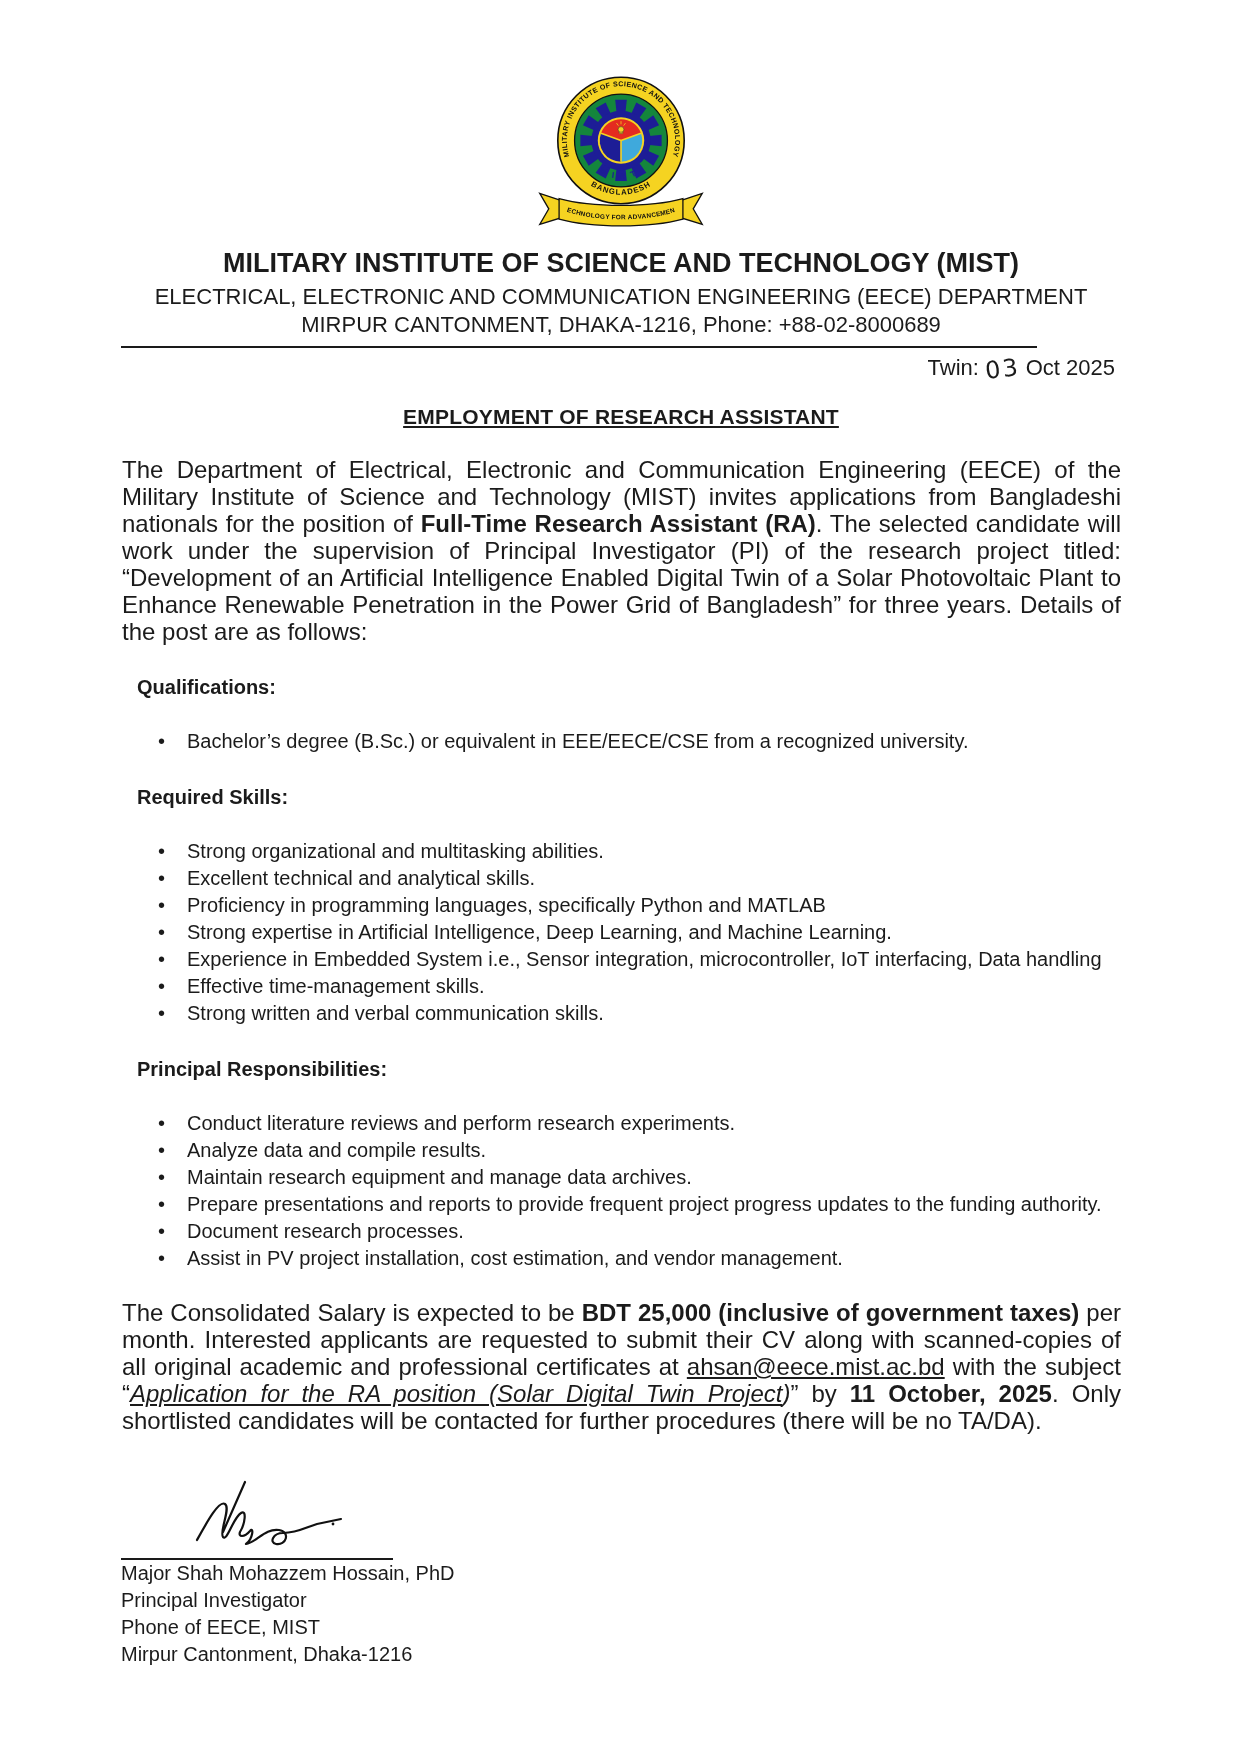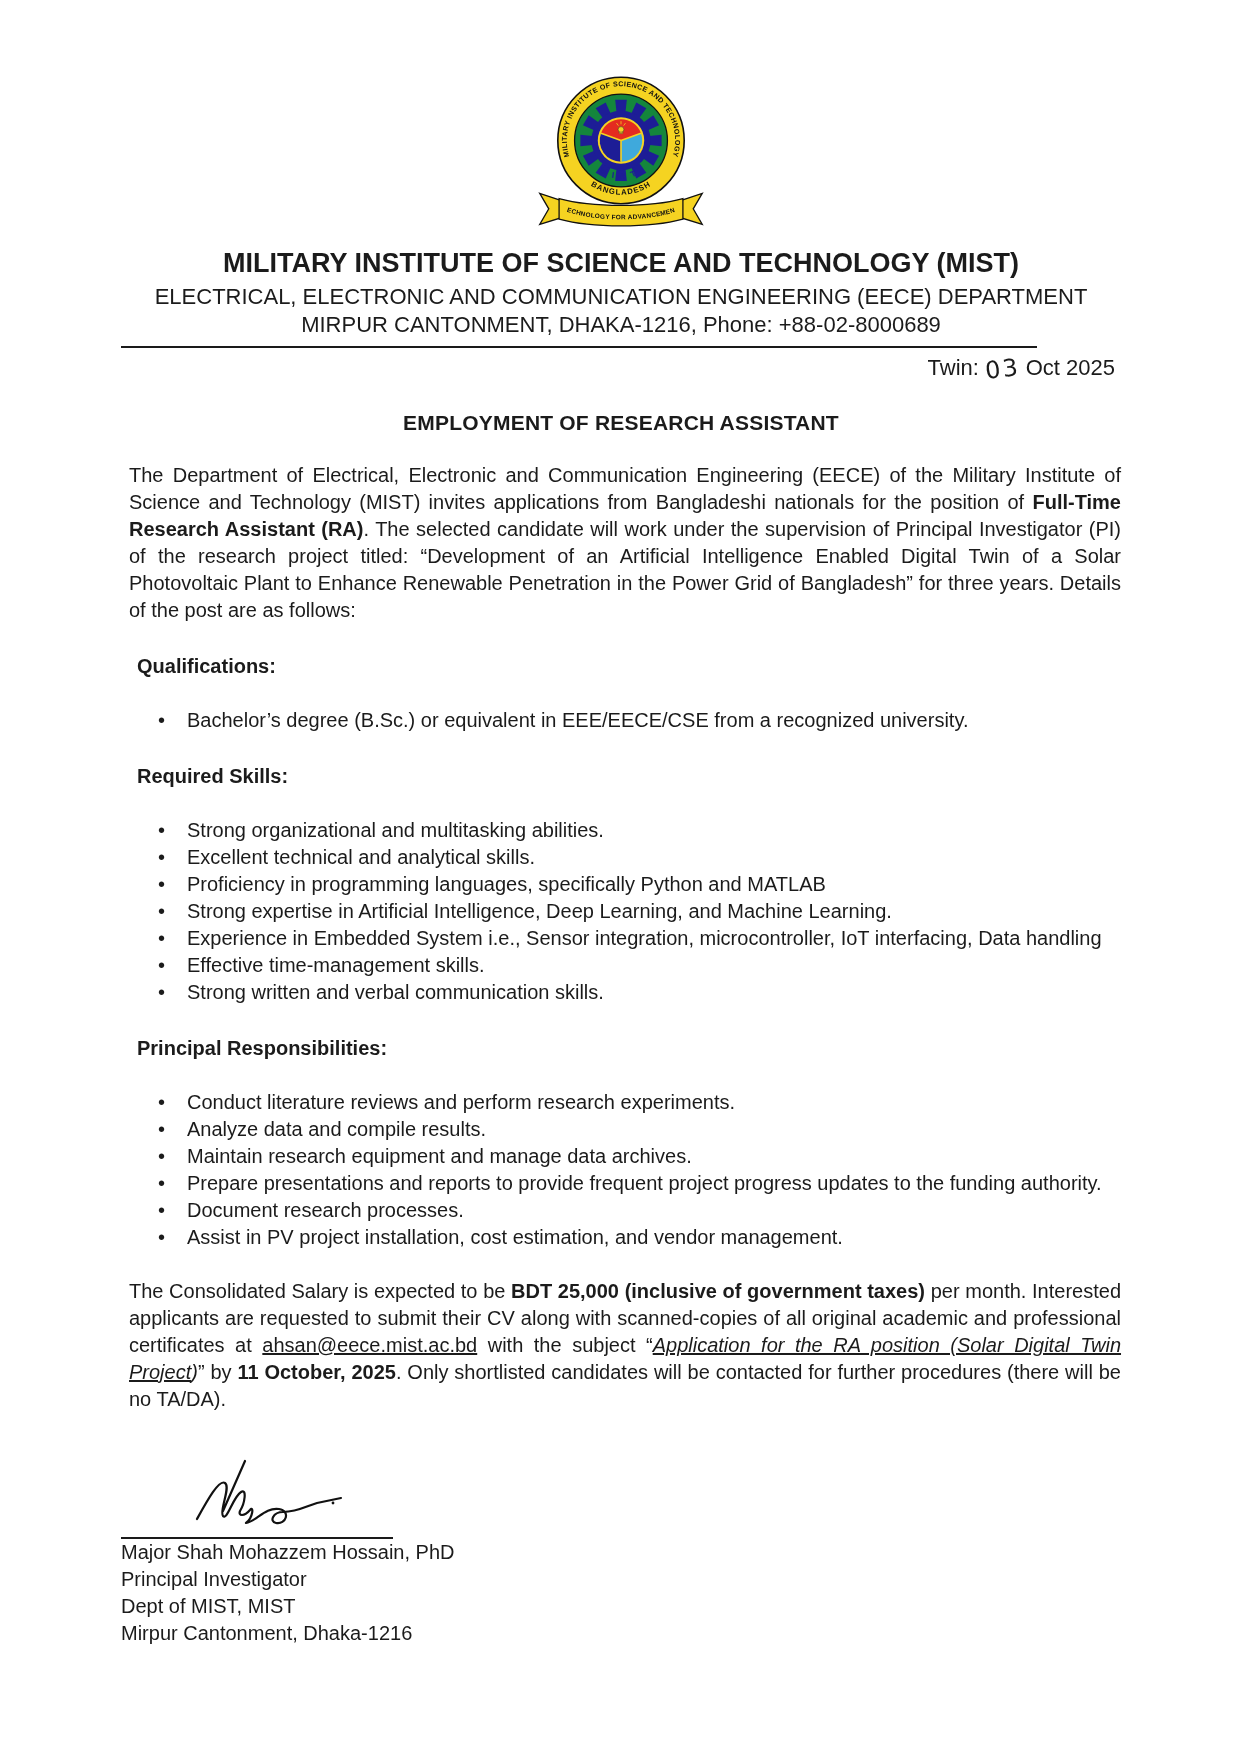--- a/index.html
+++ b/index.html
@@ -7,22 +7,22 @@
   .page{width:1241px;height:1755px;box-sizing:border-box;padding:76px 120px 40px 121px;overflow:hidden;background:#fff;}
   
   .logo-wrap{text-align:center;margin:0 0 10px 0;}
   .logo-wrap svg{display:inline-block;}
   .inst-name{font-size:27px;font-weight:bold;text-align:center;margin:8px 0 4px 0;letter-spacing:0;}
   .sub-line{font-size:22px;text-align:center;line-height:1.25;}
   .header-rule{border-bottom:2px solid #1a1a1a;width:916px;margin-top:8px;}
   .date-line{font-size:22px;text-align:right;margin-top:5px;padding-right:6px;white-space:nowrap;}
   .hand{display:inline-block;transform:rotate(-7deg) translateY(2px);font-size:24px;letter-spacing:2px;font-family:"DejaVu Sans", sans-serif;}
   
-  .doc-title{font-size:21px;font-weight:bold;text-align:center;margin:30px 0 0 0;letter-spacing:.2px;}
-  p.para{font-size:20px;line-height:27px;text-align:justify;margin:27px 0 0 8px;}
+  .doc-title{font-size:21px;font-weight:bold;text-align:center;text-decoration:underline;margin:24px 0 0 0;letter-spacing:.2px;}
+  p.para{font-size:24px;line-height:27px;text-align:justify;margin:27px 0 0 1px;}
   h3.sec{font-size:20px;line-height:27px;font-weight:bold;margin:29px 0 0 16px;}
   ul.blist{list-style:none;margin:27px 0 0 0;padding:0;}
   ul.blist li{position:relative;padding-left:66px;font-size:20px;line-height:27px;text-align:justify;}
   ul.blist .marker{position:absolute;left:37px;top:0;}
   .b{font-weight:bold;}
   .u{text-decoration:underline;}
   .iu{font-style:italic;text-decoration:underline;}
   .i{font-style:italic;}
   
   .sig-area{margin-top:50px;}
@@ -152,18 +152,18 @@
       <svg width="190" height="90" viewBox="0 0 190 90">
         <path d="M 62,2 L 40,52
                  M 14,60 C 24,42 36,20 42,24 C 48,28 36,52 40,57 C 44,62 50,38 58,33 C 64,29 62,44 57,52 C 55,57 61,58 67,51 C 71,46 70,59 63,64
                  C 74,62 82,48 96,50 C 108,52 103,66 93,64 C 86,62.5 90,53 100,53 C 114,53 124,47 134,44 L 158,39" fill="none" stroke="#111111" stroke-width="2.2" stroke-linecap="round" stroke-linejoin="round"></path>
         <circle cx="150" cy="44" r="1.4" fill="#111111"></circle>
       </svg>
     </div>
     <div class="sig-lines">
       <div>Major Shah Mohazzem Hossain, PhD</div>
       <div>Principal Investigator</div>
-      <div>Dept of MIST, MIST</div>
+      <div>Phone of EECE, MIST</div>
       <div>Mirpur Cantonment, Dhaka-1216</div>
     </div>
   </div>
 
 </div>
 
 </body></html>

